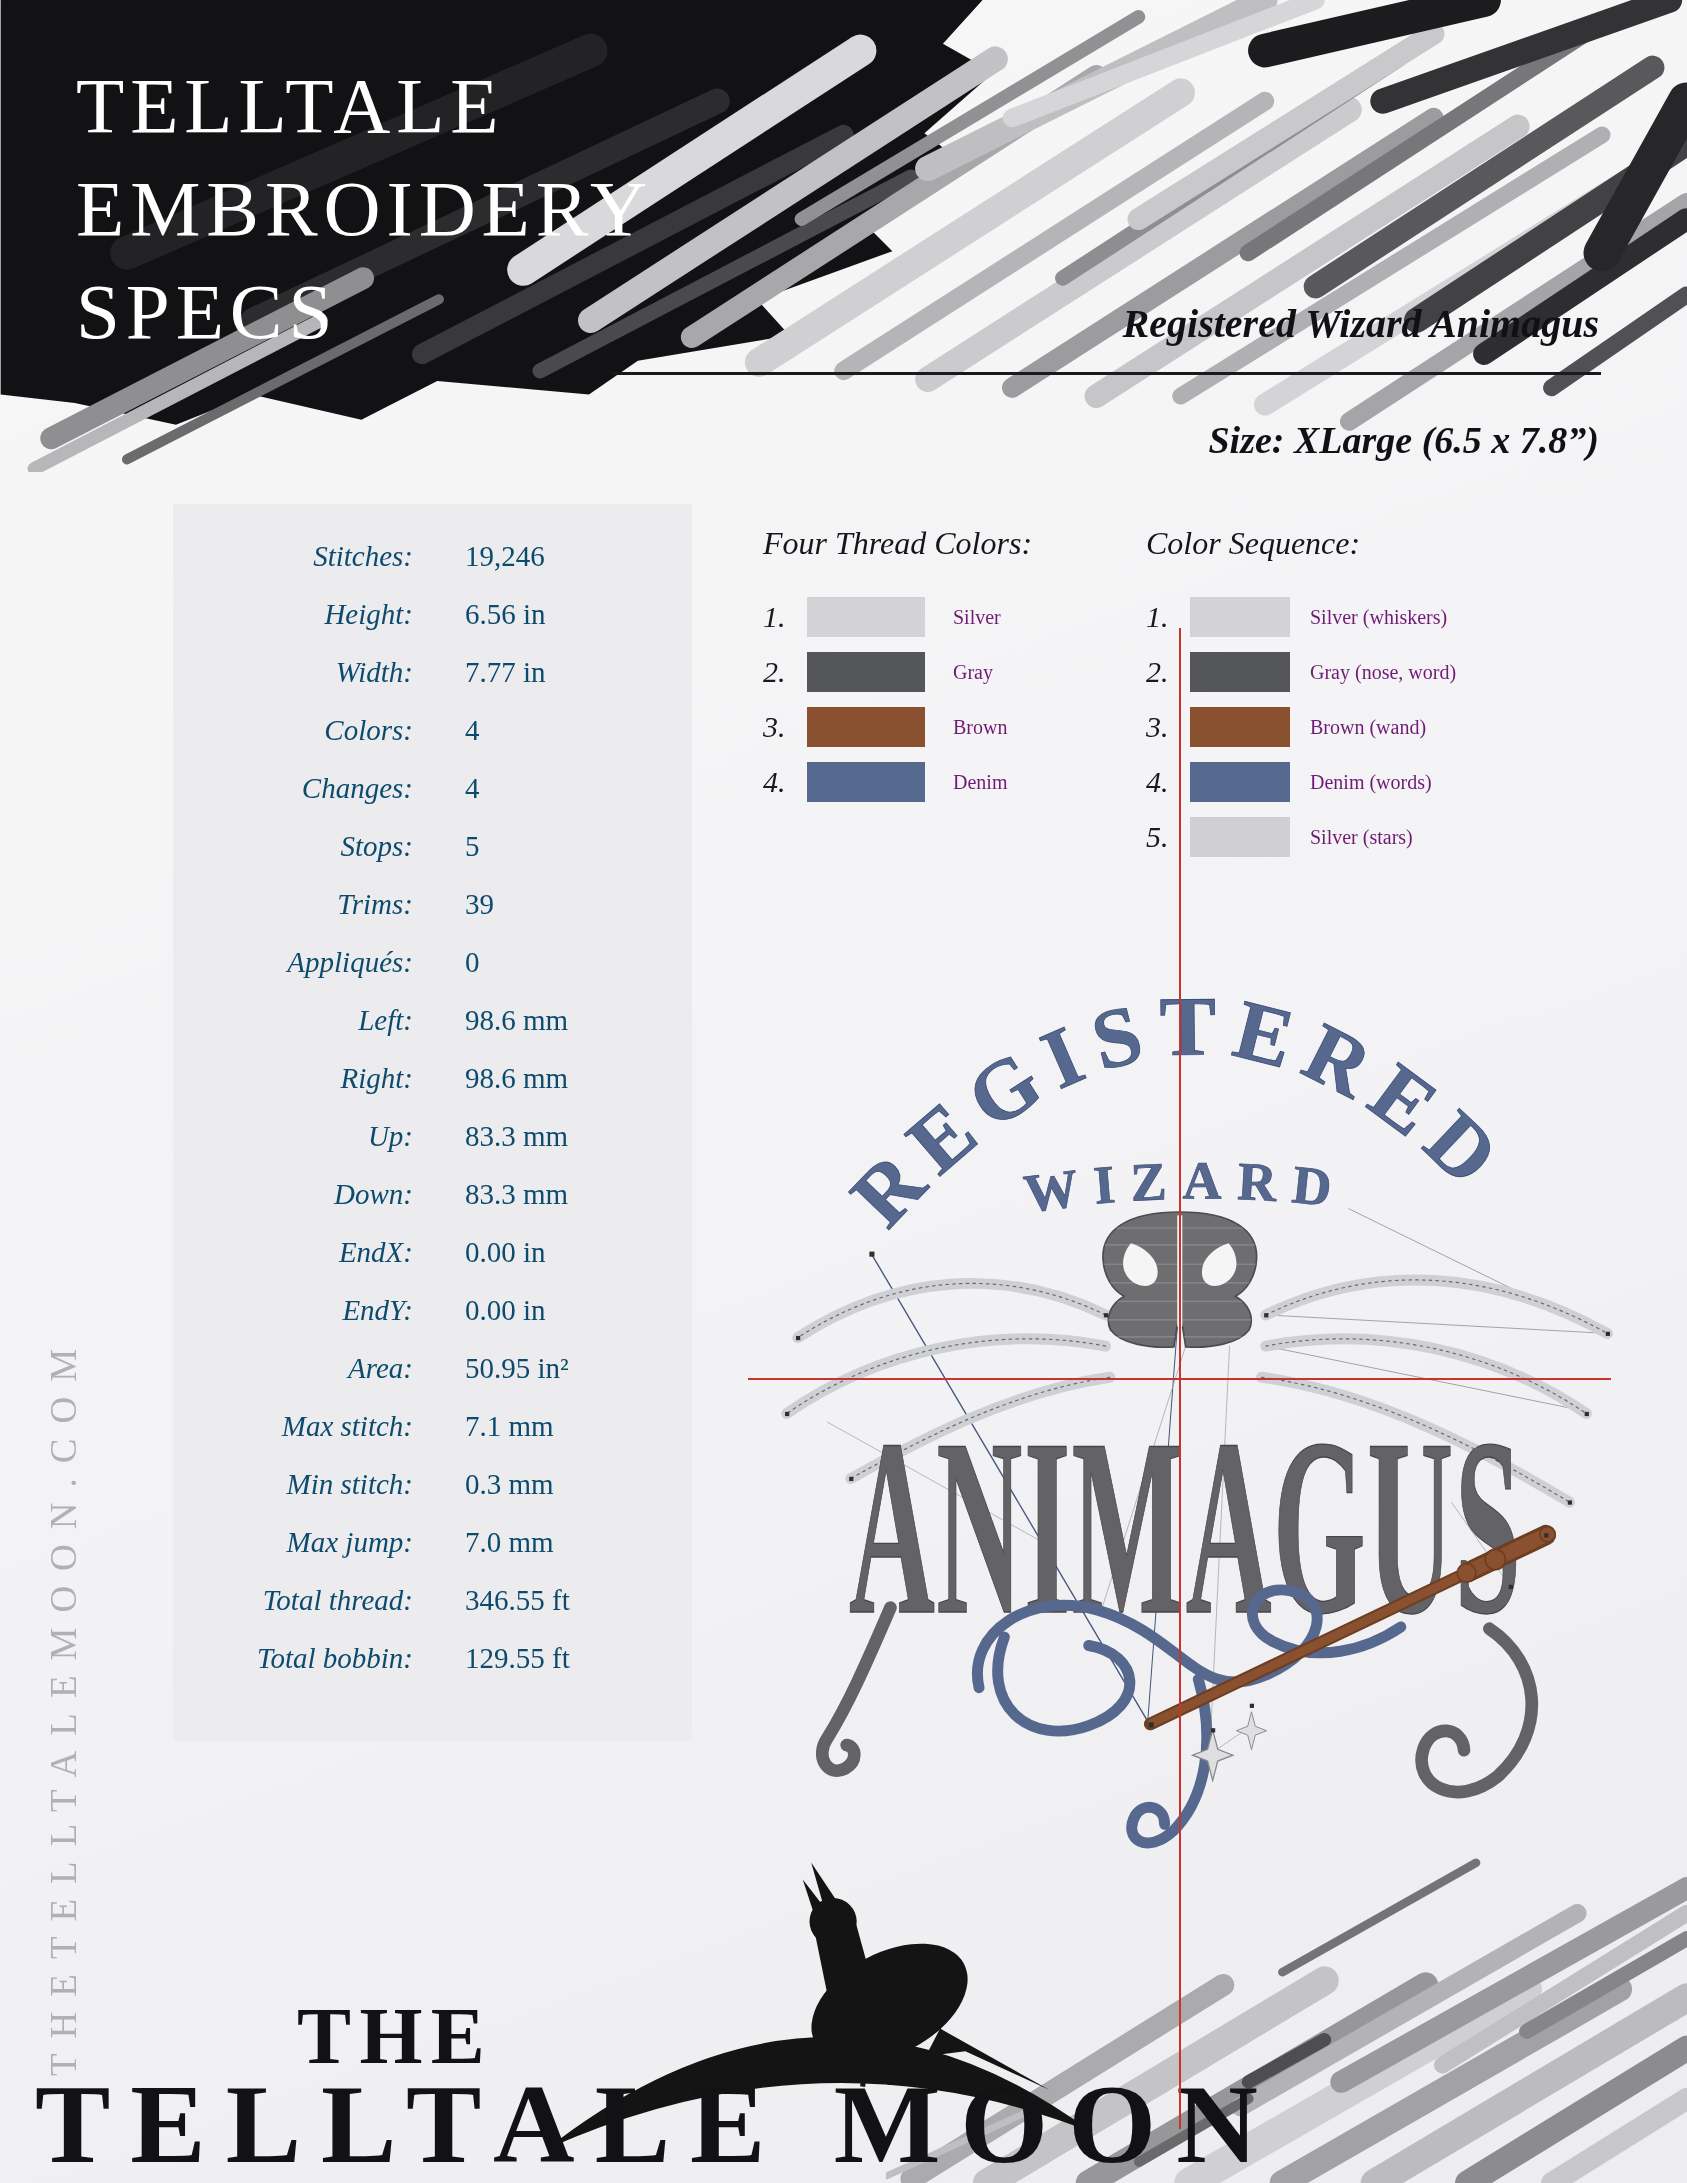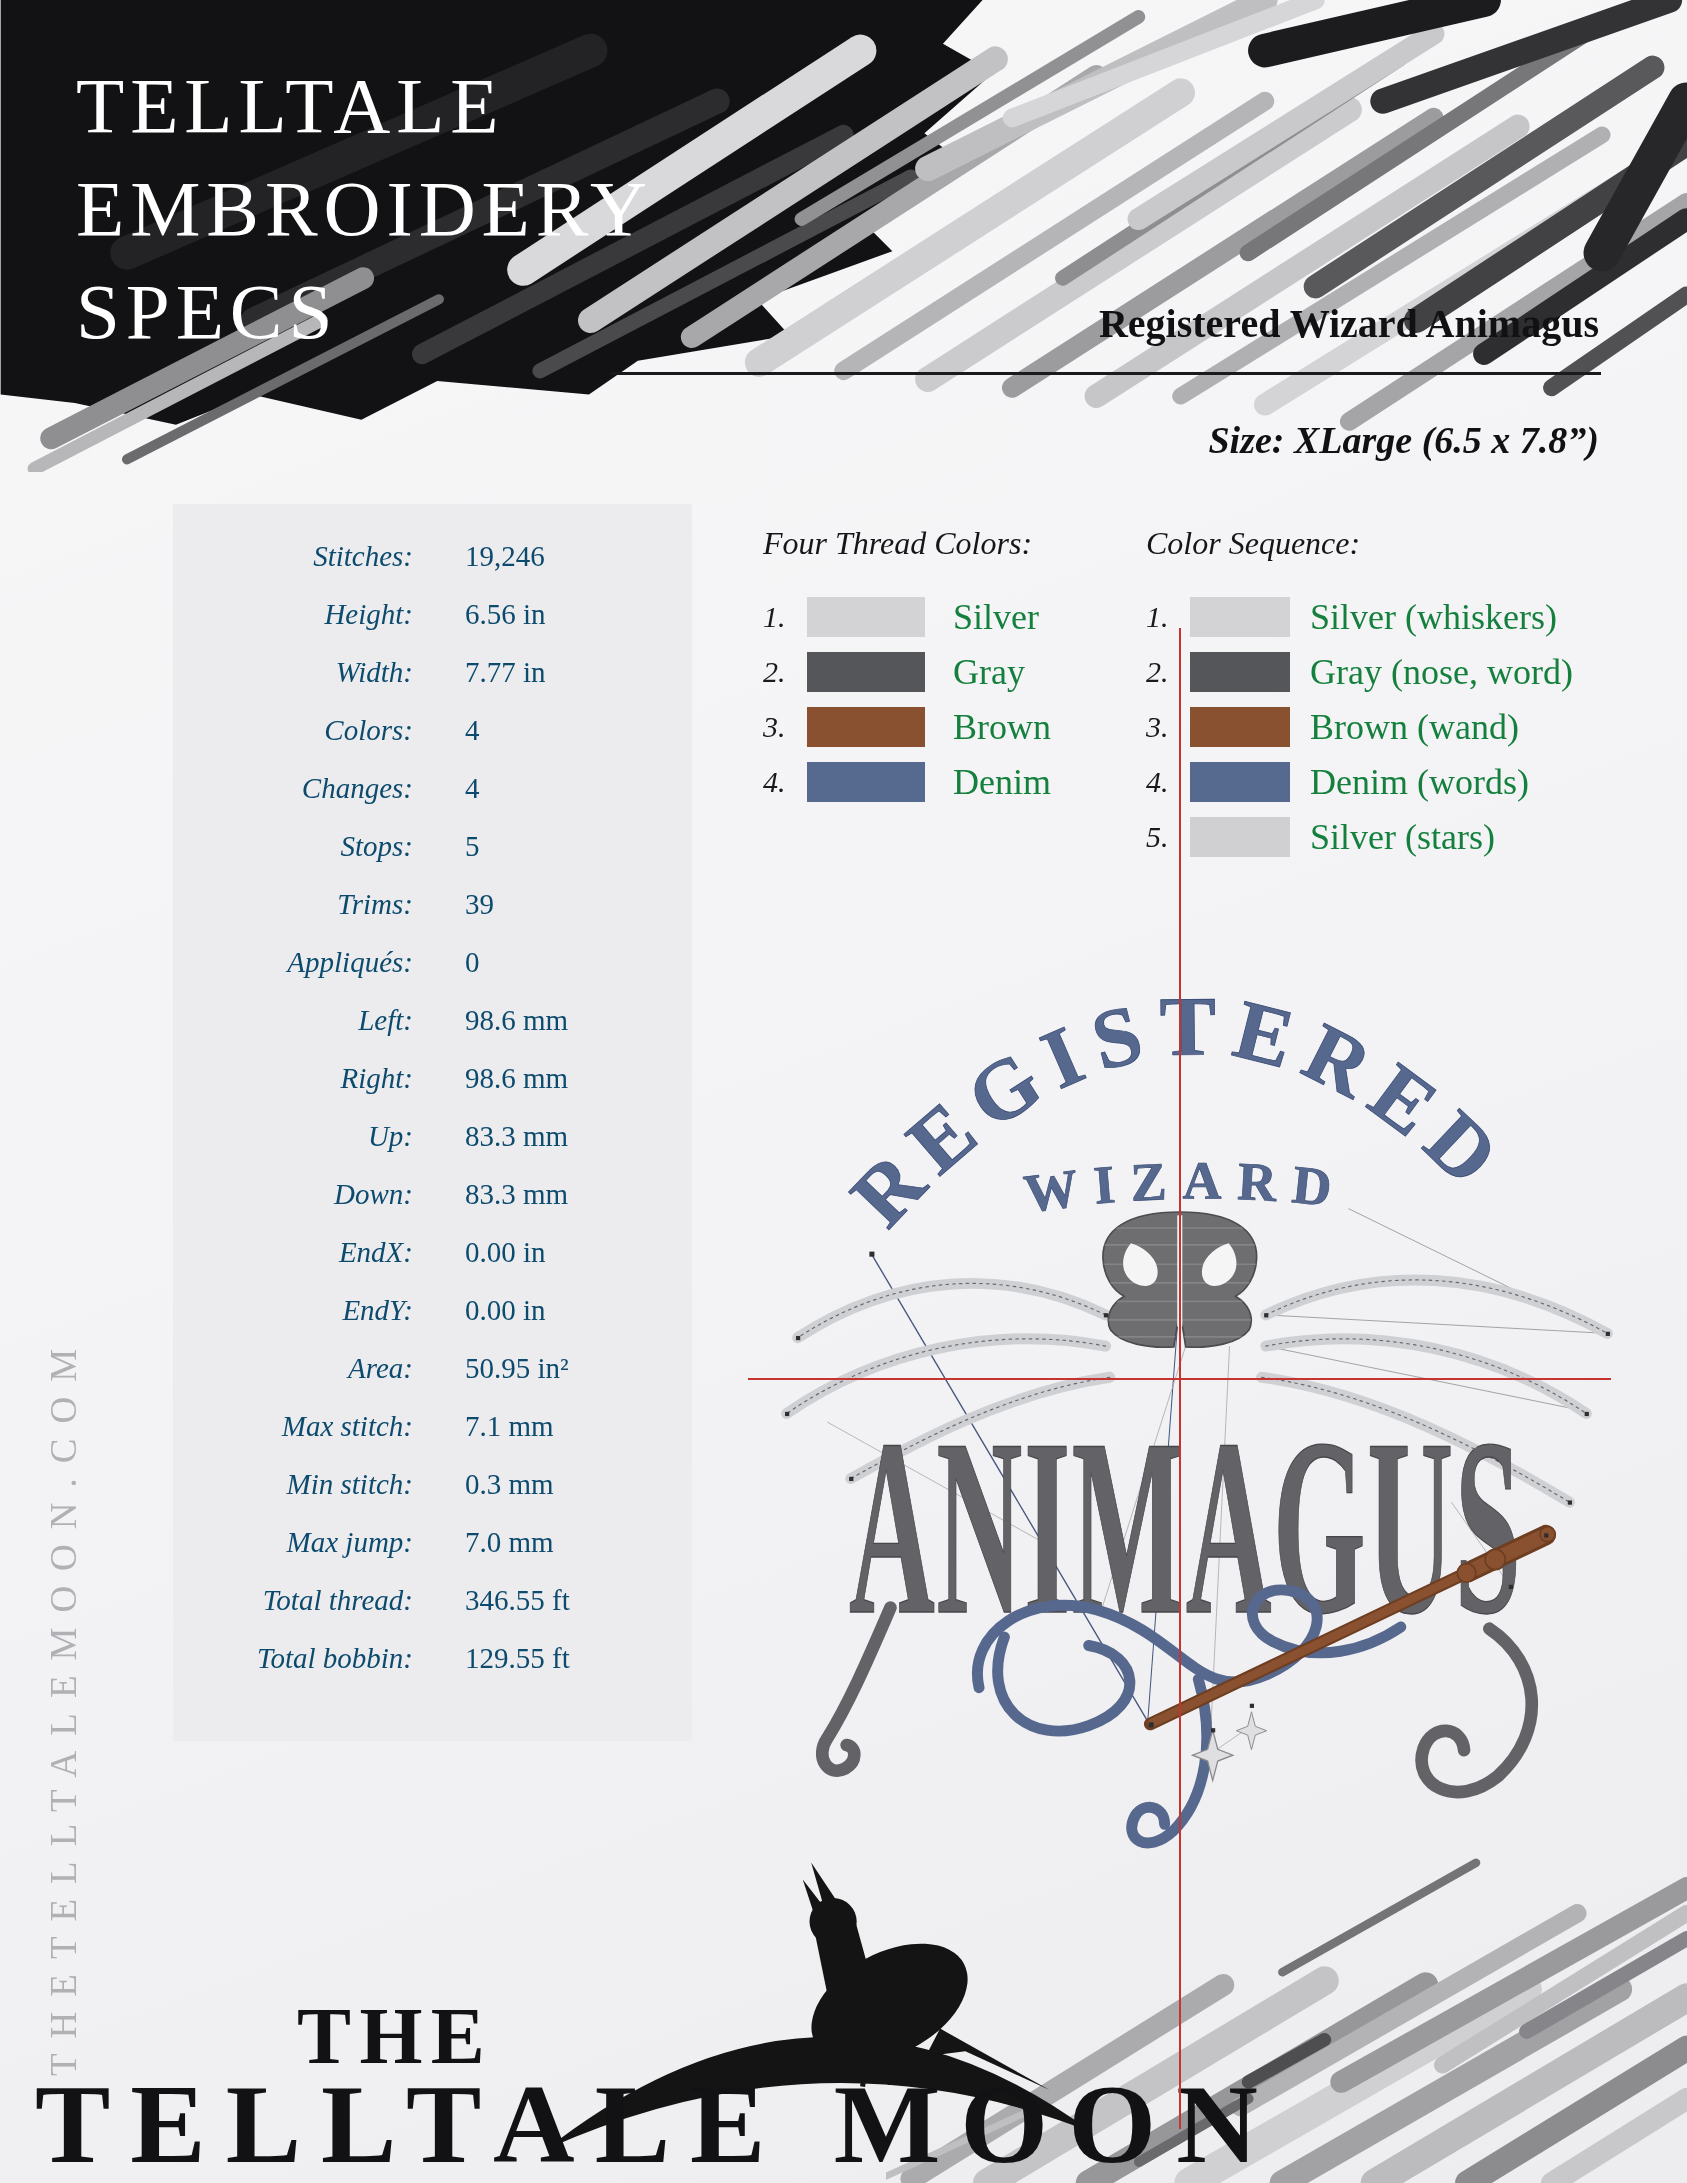--- a/index.html
+++ b/index.html
@@ -8,36 +8,36 @@
     background:linear-gradient(160deg,#f7f7f8 0%,#f3f3f5 55%,#ededf0 100%);
     font-family:"Liberation Serif",serif;color:#1c1c1f;
   }
   .abs{position:absolute;}
   
   #brush-top{left:0;top:0;width:1687px;height:472px;}
   #main-title{
     left:76px;top:54px;color:#ffffff;font-size:79px;line-height:103px;
     letter-spacing:5.9px;white-space:pre-line;z-index:3;font-weight:400;
   }
-  #product-title{right:88px;top:300px;font-size:40px;font-weight:700;color:#111114;z-index:3;}
+  #product-title{right:88px;top:300px;font-size:40px;font-weight:700;font-style:italic;color:#111114;z-index:3;}
   #title-rule{left:611px;top:372px;width:990px;height:3.4px;background:#1a1a1d;z-index:3;}
   #size-line{right:88px;top:390px;font-size:38px;font-weight:700;font-style:italic;color:#111114;z-index:3;margin-top:28px;}
   
   #specs-panel{left:173px;top:504px;width:519px;height:1237px;background:#ececee;padding-top:23.6px;box-sizing:border-box;z-index:2;}
   .spec-row{height:58px;display:flex;align-items:center;font-size:29px;color:#0c4a6e;}
   .spec-label{width:240px;text-align:right;font-style:italic;}
   .spec-value{margin-left:52px;}
   
   .list-heading{font-size:32px;font-style:italic;color:#16161a;z-index:3;}
   #threads-heading{left:763px;top:525px;}
   #sequence-heading{left:1146px;top:525px;}
   .tc-row{position:absolute;display:flex;align-items:center;height:40px;z-index:3;}
   .tc-num{font-size:30px;font-style:italic;color:#1a1a1e;}
   .tc-swatch{height:40px;border:0;}
-  .tc-label{font-size:36px;color:#15803d;}
+  .tc-label{font-size:20px;color:#701a75;}
   
   .threads-col{left:763px;width:388px;}
   .threads-col .tc-num{width:44px;}
   .threads-col .tc-swatch{width:118px;}
   .threads-col .tc-label{margin-left:28px;}
   .seq-col{left:1146px;width:506px;}
   .seq-col .tc-num{width:44px;}
   .seq-col .tc-swatch{width:100px;}
   .seq-col .tc-label{margin-left:20px;}
   

